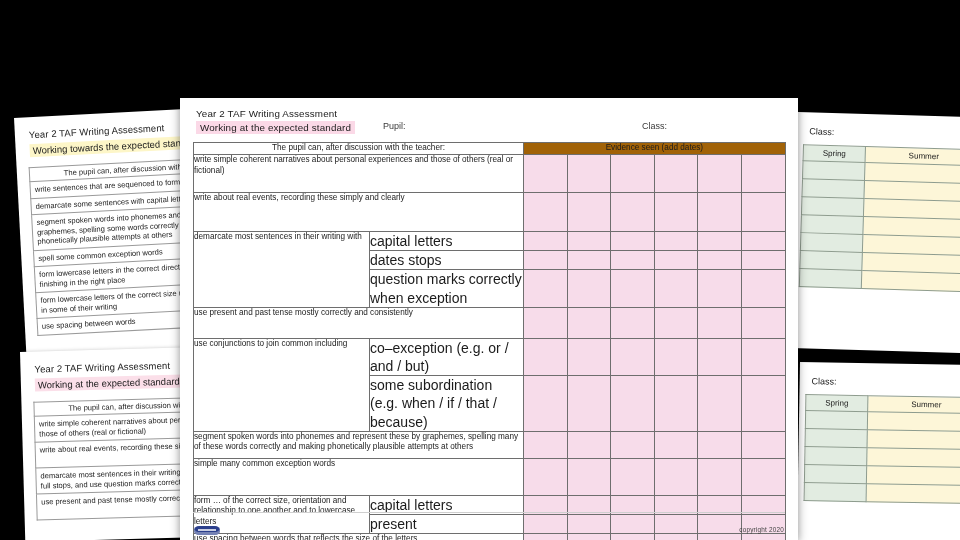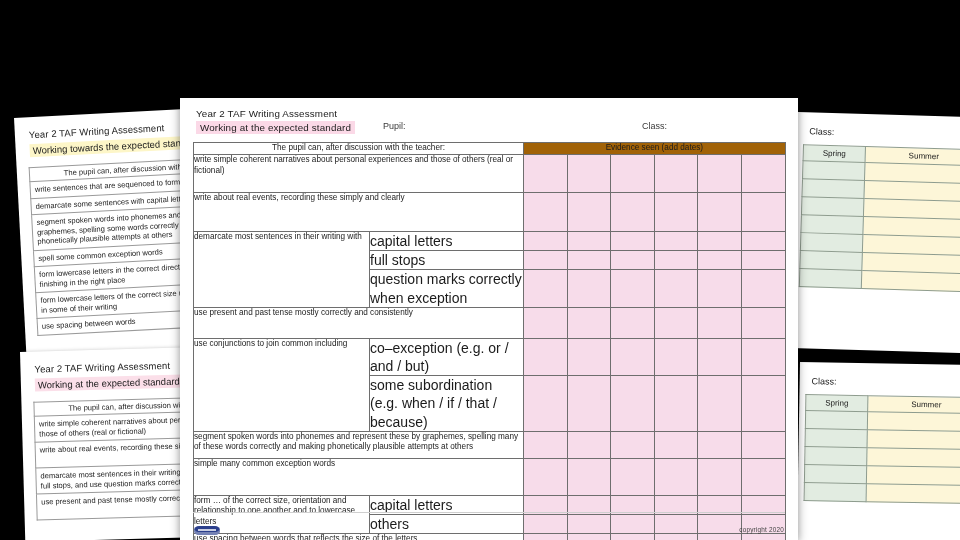--- a/index.html
+++ b/index.html
@@ -319,21 +319,21 @@
           <td class="crit" rowspan="3">demarcate most sentences in their writing with</td>
           <td class="sub" style="height:12px">capital letters</td>
           <td class="ev"></td>
             <td class="ev"></td>
           <td class="ev"></td>
             <td class="ev"></td>
           <td class="ev"></td>
             <td class="ev"></td>
         </tr>
         <tr>
-          <td class="sub" style="height:12px">full stops</td>
+          <td class="sub" style="height:12px">dates stops</td>
           <td class="ev"></td>
             <td class="ev"></td>
           <td class="ev"></td>
             <td class="ev"></td>
           <td class="ev"></td>
             <td class="ev"></td>
         </tr>
         <tr>
           <td class="sub" style="height:12px">question marks correctly when exception</td>
           <td class="ev"></td>
@@ -398,21 +398,21 @@
           <td class="crit" rowspan="2">form … of the correct size, orientation and relationship to one another and to lowercase letters</td>
           <td class="sub" style="height:13px">capital letters</td>
           <td class="ev"></td>
             <td class="ev"></td>
           <td class="ev"></td>
             <td class="ev"></td>
           <td class="ev"></td>
             <td class="ev"></td>
         </tr>
         <tr>
-          <td class="sub" style="height:13px">others</td>
+          <td class="sub" style="height:13px">present</td>
           <td class="ev"></td>
             <td class="ev"></td>
           <td class="ev"></td>
             <td class="ev"></td>
           <td class="ev"></td>
             <td class="ev"></td>
         </tr>
 
         <tr>
           <td class="crit" colspan="2" style="height:30px">use spacing between words that reflects the size of the letters</td>

